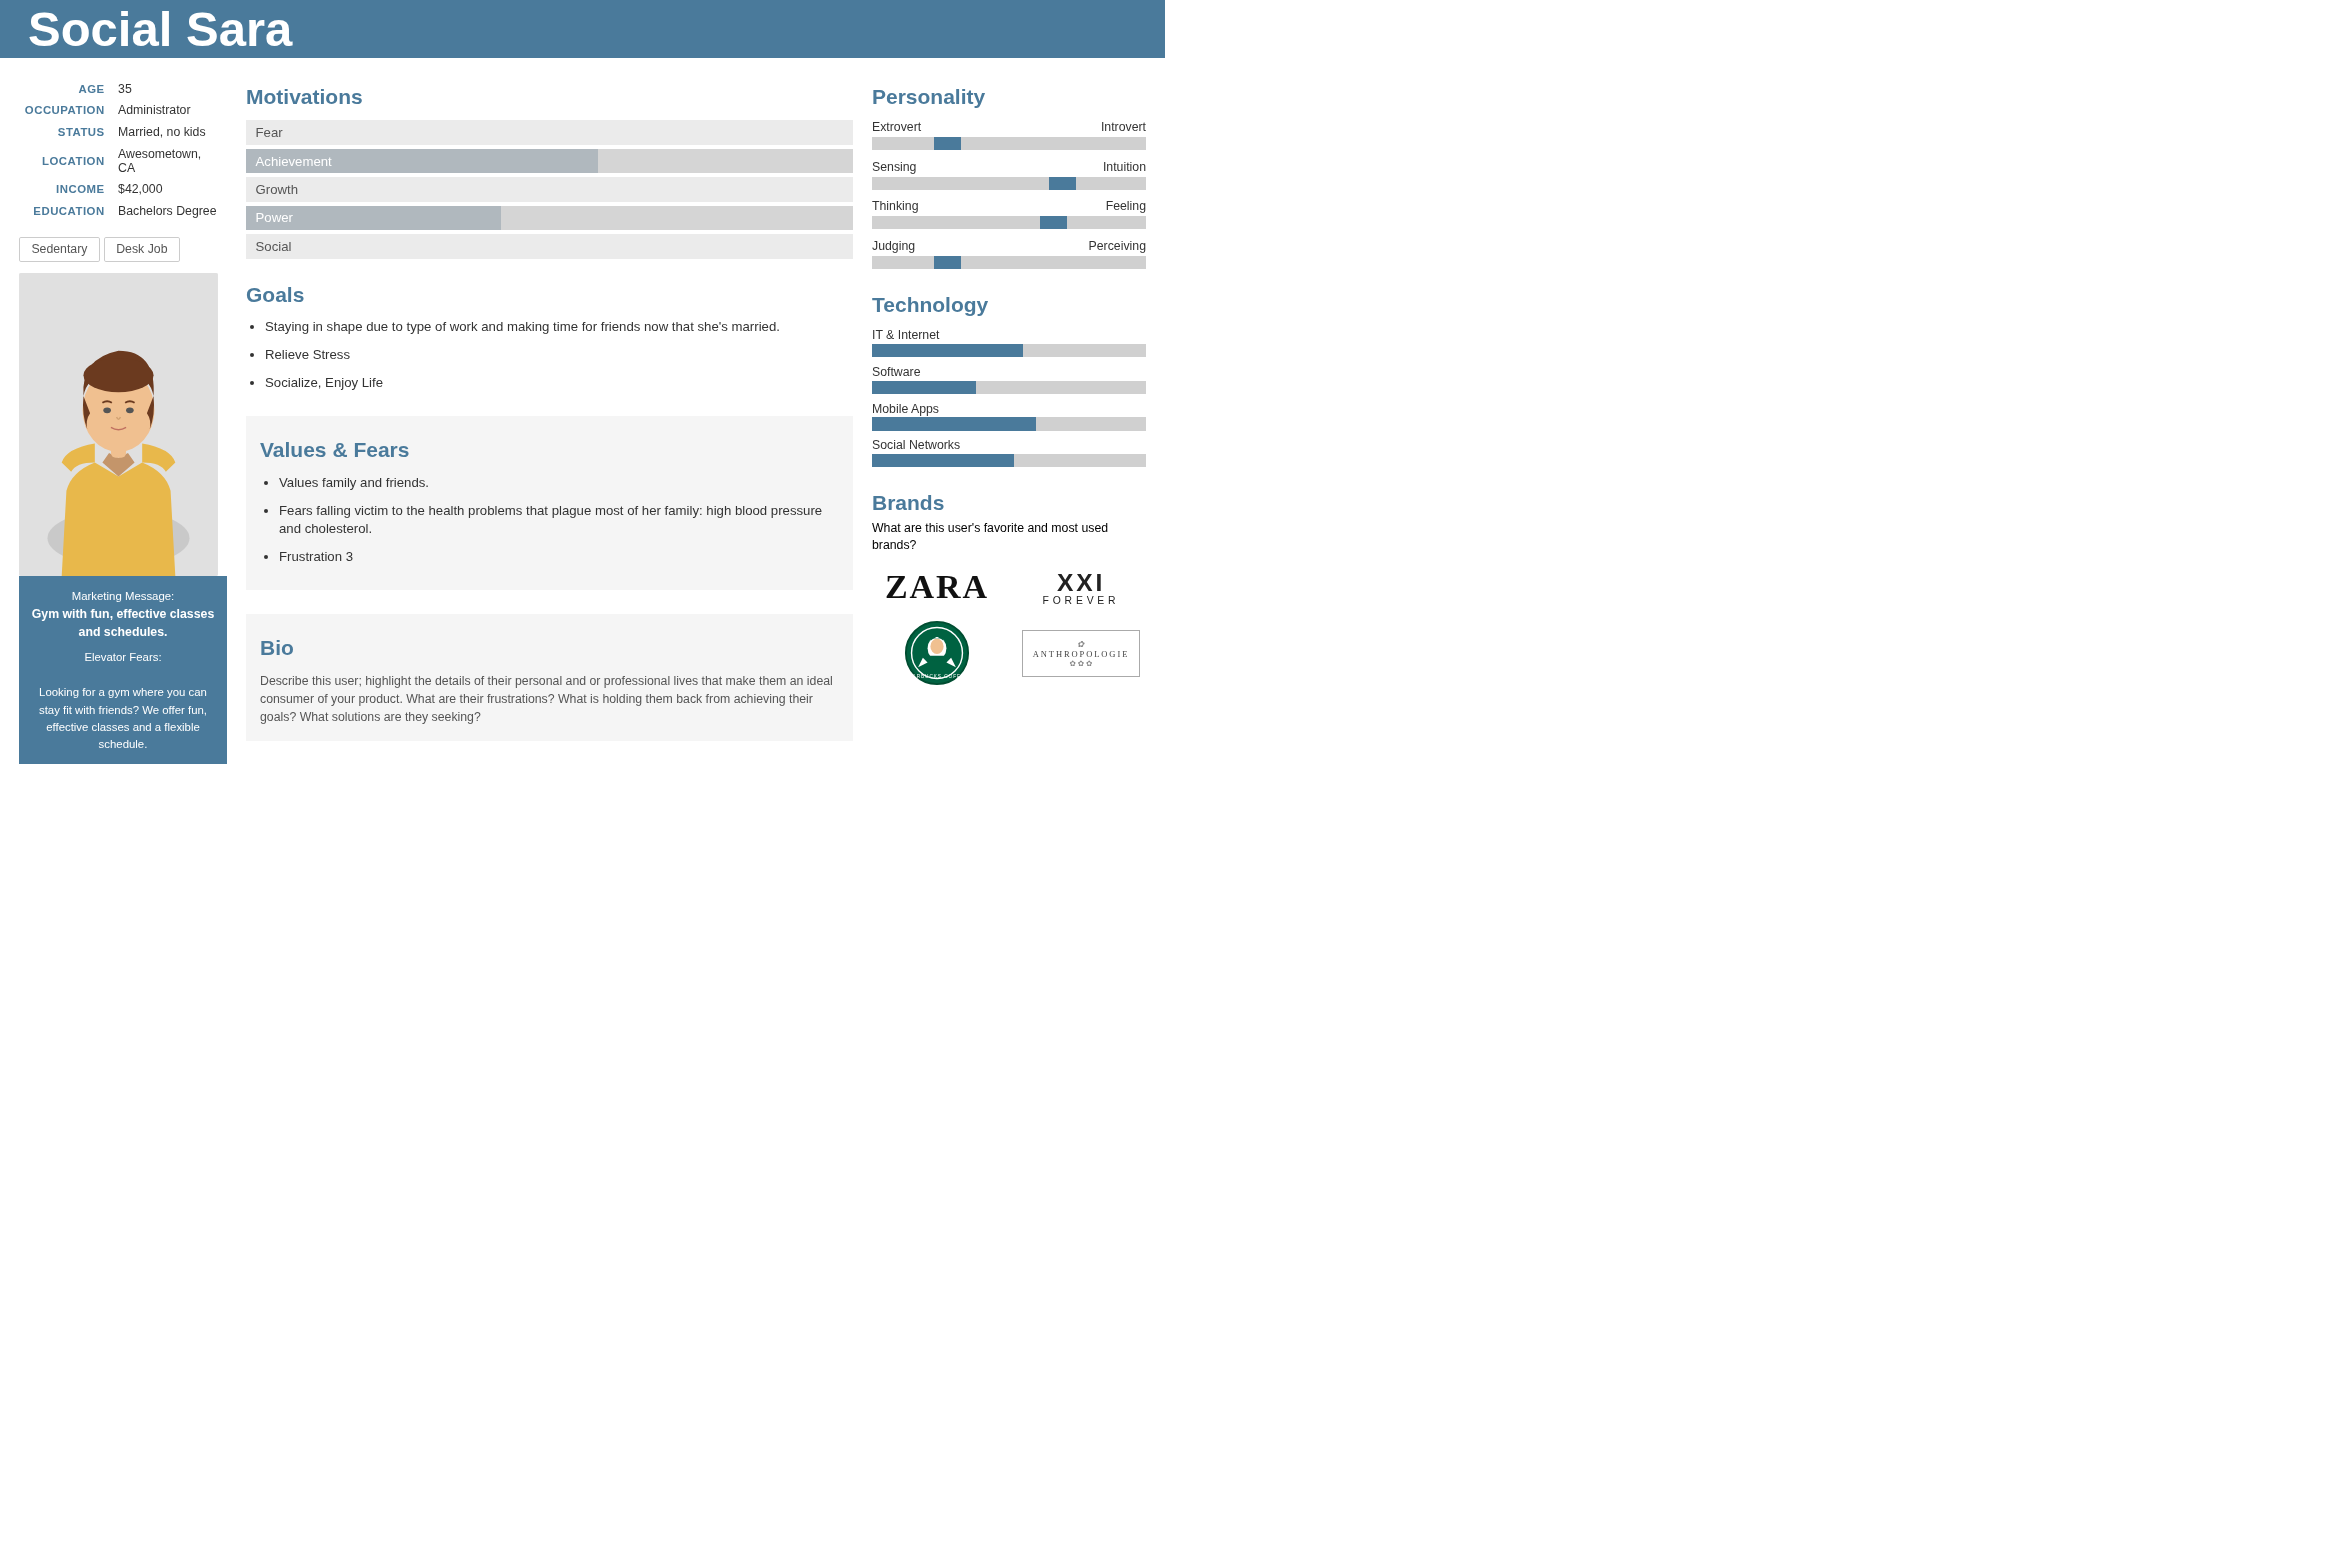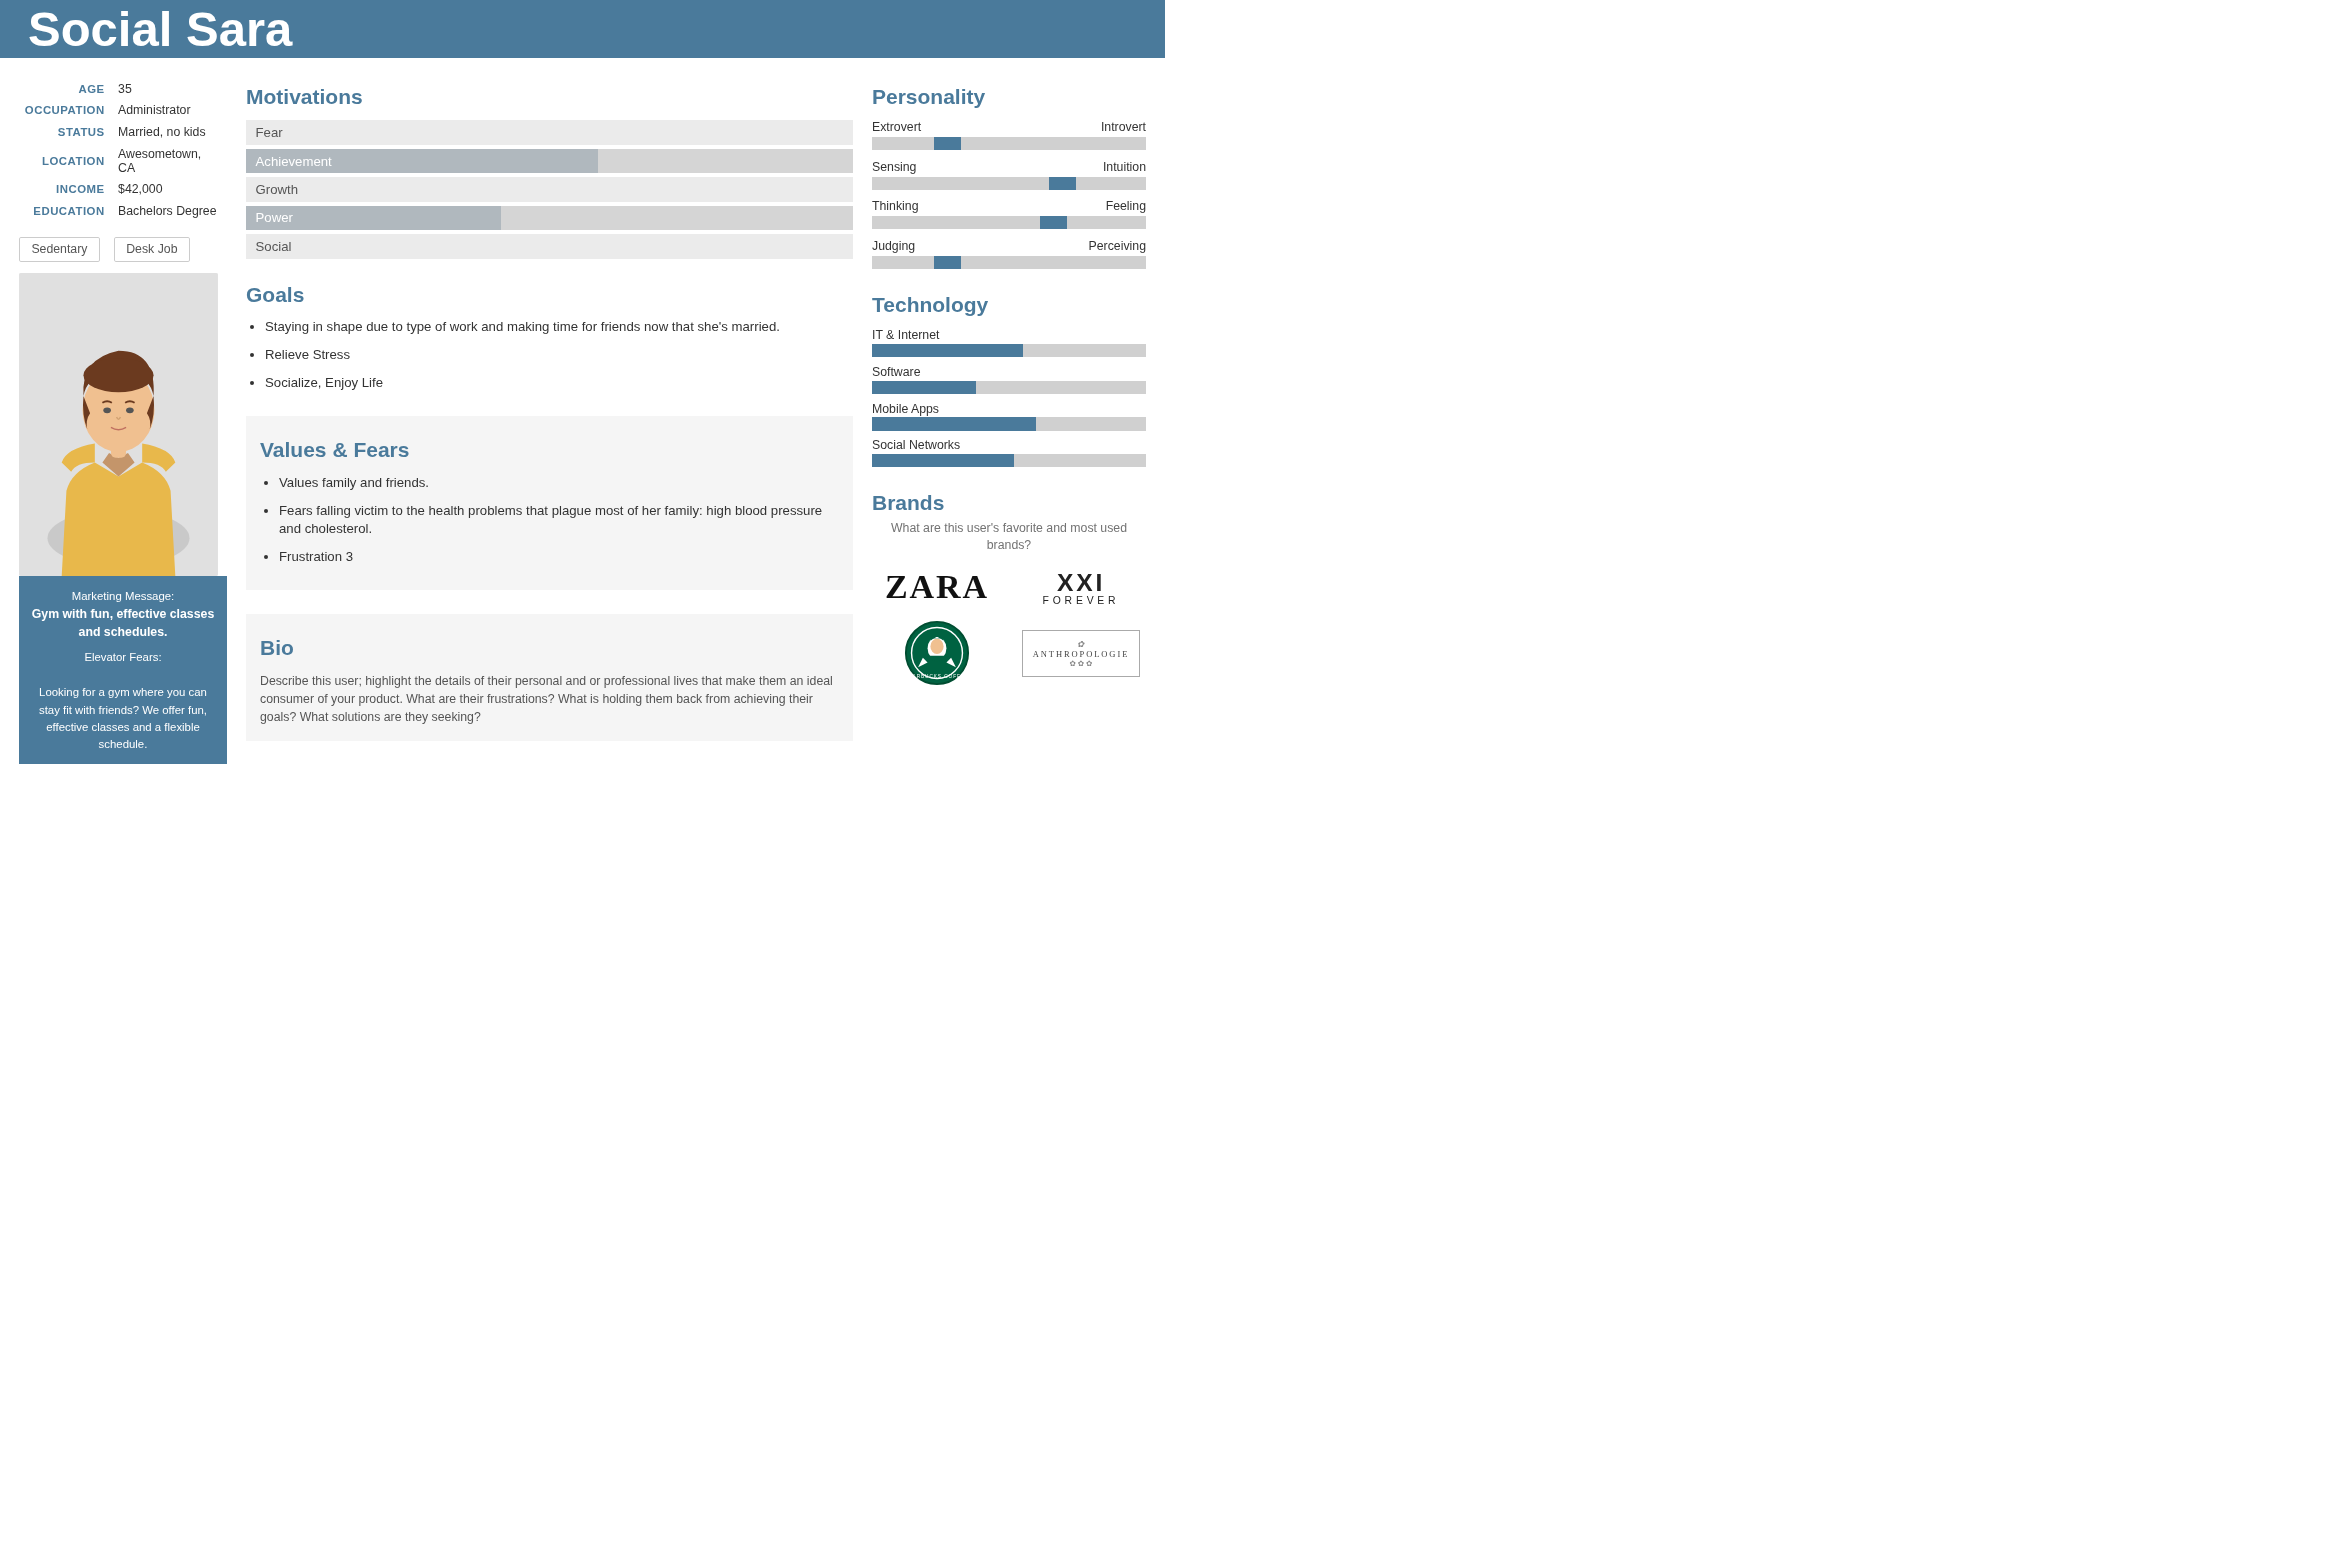--- a/index.html
+++ b/index.html
@@ -42,21 +42,21 @@
       padding-right: 7.6px;
       font-size: 11.4px;
       letter-spacing: 0.5px;
     }
     .info-table tr td:last-child {
       color: #333;
     }
 
     .tags {
       display: flex;
-      gap: 14px;
+      gap: 4px;
       margin-bottom: 11.4px;
     }
     .tag {
       border: 0.9px solid #ccc;
       padding: 4.7px 11.4px;
       font-size: 12.3px;
       color: #555;
       border-radius: 1.9px;
     }
 
@@ -224,21 +224,21 @@
       background: #d0d0d0;
       height: 13.2px;
     }
     .tech-bar-fill {
       background: #4a7a9b;
       height: 100%;
     }
 
     .brands-section {}
     .brands-title { color: #4a7a9b; font-size: 21px; font-weight: bold; margin-bottom: 4.7px; }
-    .brands-desc { font-size: 12.3px; color: #737373; margin-bottom: 14px; line-height: 1.4; text-align: center; }
+    .brands-desc { font-size: 12.3px; color: #000000; margin-bottom: 14px; line-height: 1.4; }
     .brands-grid {
       display: grid;
       grid-template-columns: 1fr 1fr;
       gap: 14px;
     }
     .brand-item {
       display: flex;
       align-items: center;
       justify-content: center;
     }

